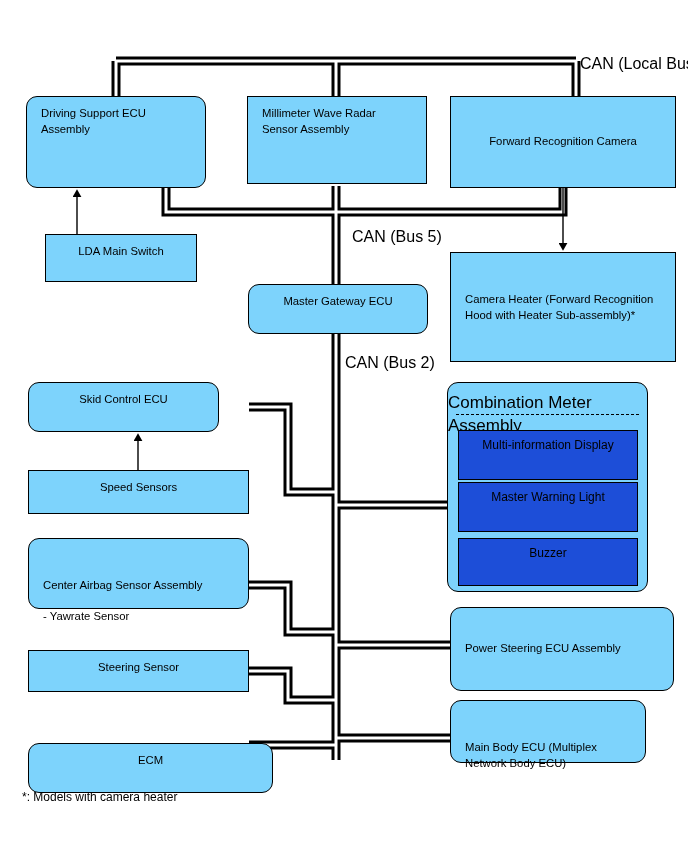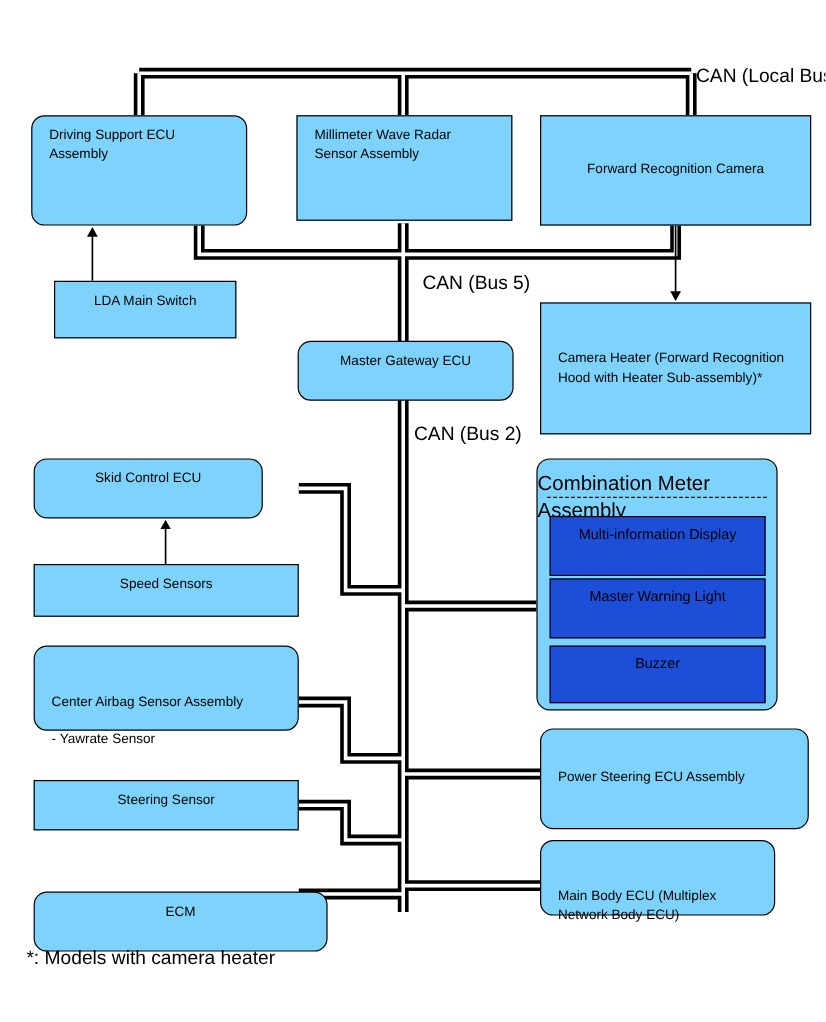--- a/index.html
+++ b/index.html
@@ -88,21 +88,21 @@
     font-size: 16px;
     color: #000000;
     white-space: nowrap;
     z-index: 6;
     text-align: right;
   }
   #footnote {
     position: absolute;
     left: 22px;
     top: 790px;
-    font-size: 16px;
+    font-size: 12px;
     color: #000000;
     white-space: nowrap;
     z-index: 6;
   }
 </style>
 </head>
 <body>
 
 <div id="canvas">
 

